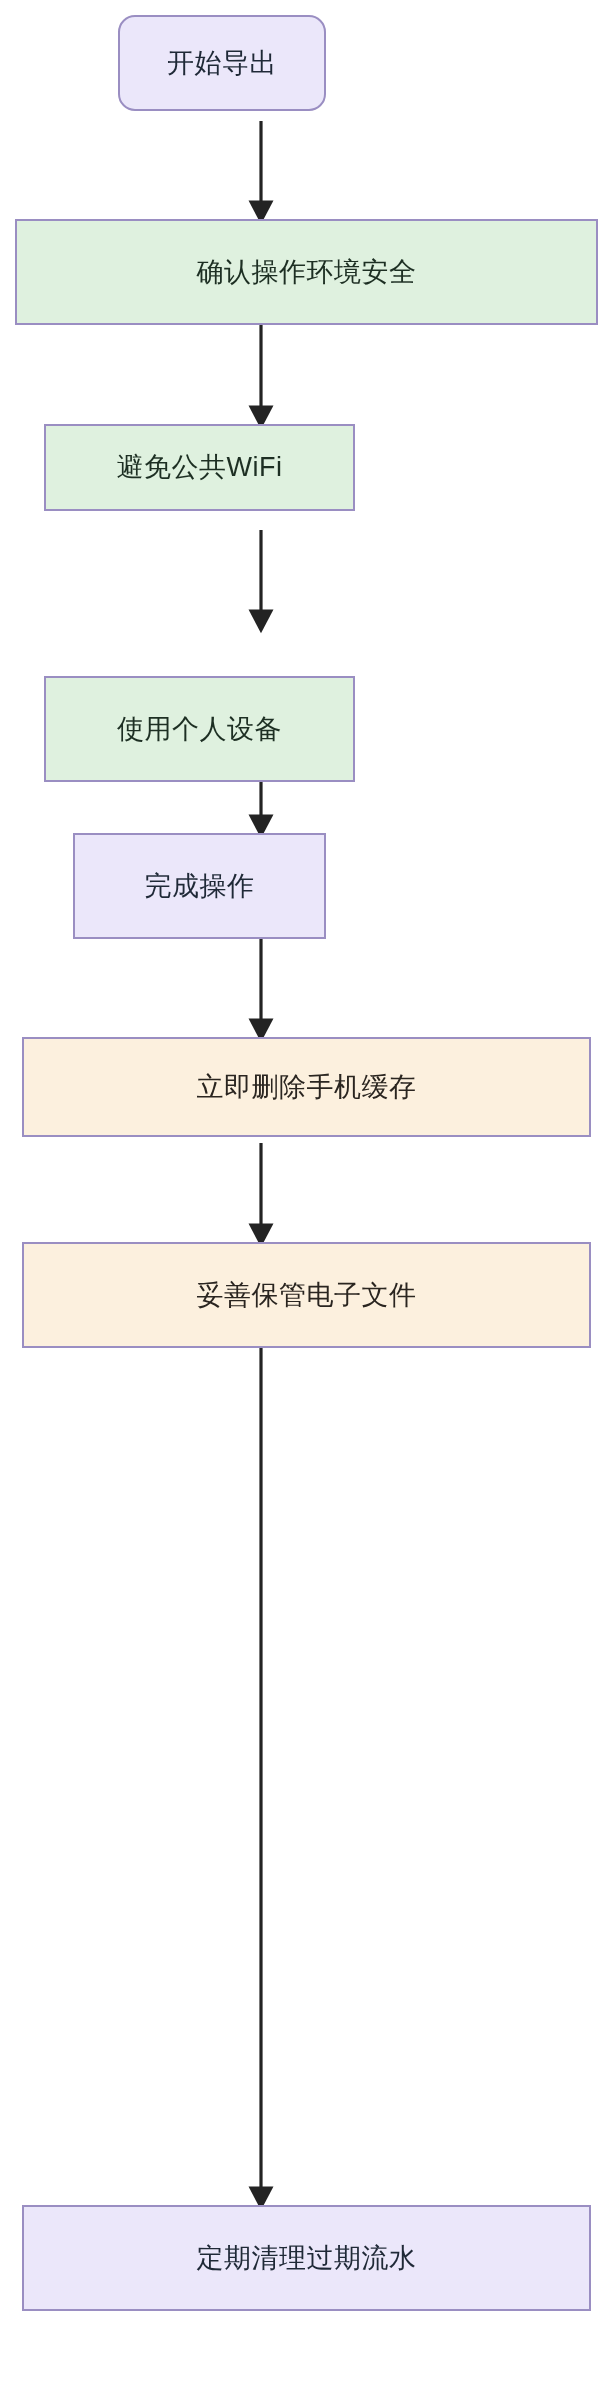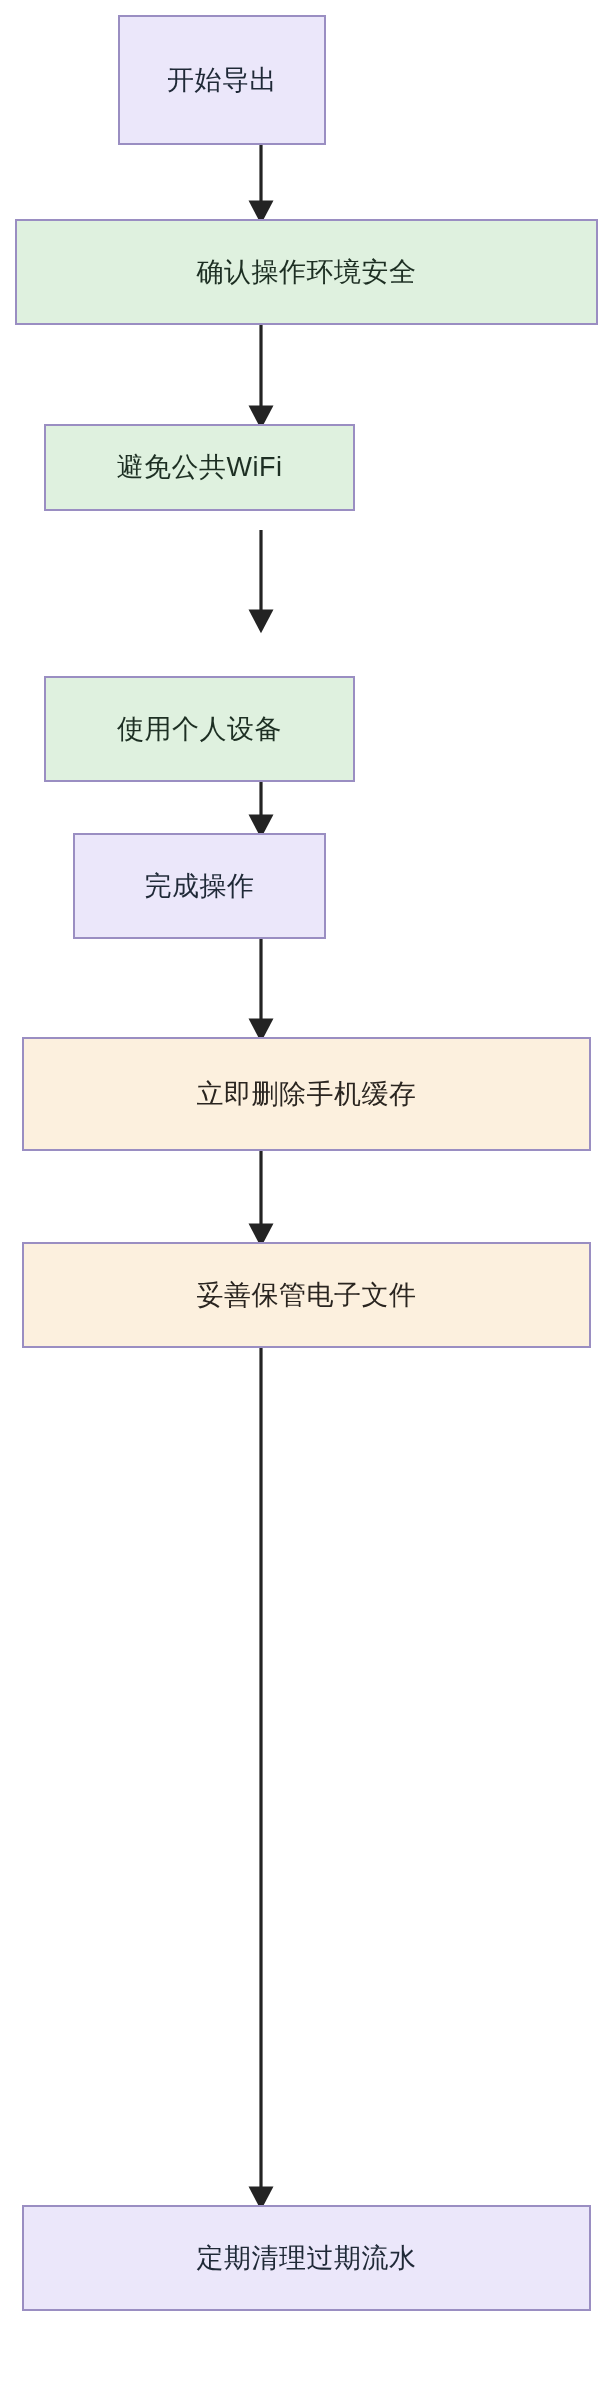--- a/index.html
+++ b/index.html
@@ -64,41 +64,41 @@
       <line x1="261" y1="121" x2="261" y2="212"></line>
       <line x1="261" y1="325" x2="261" y2="417"></line>
       <line x1="261" y1="530" x2="261" y2="621"></line>
       <line x1="261" y1="734" x2="261" y2="826"></line>
       <line x1="261" y1="939" x2="261" y2="1030"></line>
       <line x1="261" y1="1143" x2="261" y2="1235"></line>
       <line x1="261" y1="1348" x2="261" y2="2198"></line>
     </g>
   </svg>
 
-  <div class="node fill-purple" style="left:118px; top:15px; width:208px; height:130px;">
+  <div class="node fill-purple" style="left:118px; top:15px; width:208px; height:96px;border-radius:17px;">
     <span class="node-label label-purple">开始导出</span>
   </div>
 
   <div class="node fill-green" style="left:15px; top:219px; width:583px; height:106px;">
     <span class="node-label label-green">确认操作环境安全</span>
   </div>
 
   <div class="node fill-green" style="left:44px; top:424px; width:311px; height:87px;">
     <span class="node-label label-green">避免公共WiFi</span>
   </div>
 
   <div class="node fill-green" style="left:44px; top:628px; width:311px; height:106px;margin-top:48px;">
     <span class="node-label label-green">使用个人设备</span>
   </div>
 
   <div class="node fill-purple" style="left:73px; top:833px; width:253px; height:106px;font-family:Liberation Serif, serif;">
     <span class="node-label label-purple">完成操作</span>
   </div>
 
-  <div class="node fill-cream" style="left:22px; top:1037px; width:569px; height:114px;">
+  <div class="node fill-cream" style="left:22px; top:1037px; width:569px; height:100px;">
     <span class="node-label label-cream">立即删除手机缓存</span>
   </div>
 
   <div class="node fill-purple" style="left:22px; top:2205px; width:569px; height:106px;">
     <span class="node-label label-purple">定期清理过期流水</span>
   </div>
 
   <div class="node fill-cream" style="left:22px; top:1242px; width:569px; height:106px;">
     <span class="node-label label-cream">妥善保管电子文件</span>
   </div>

